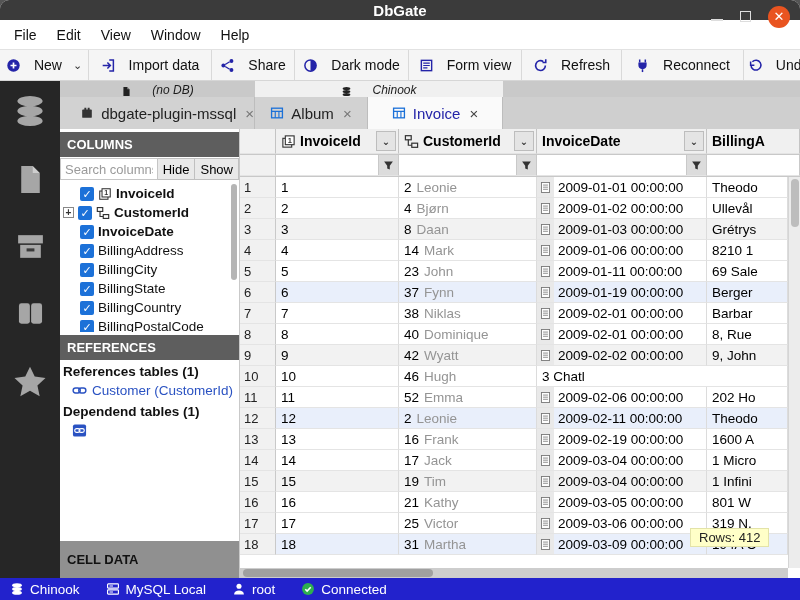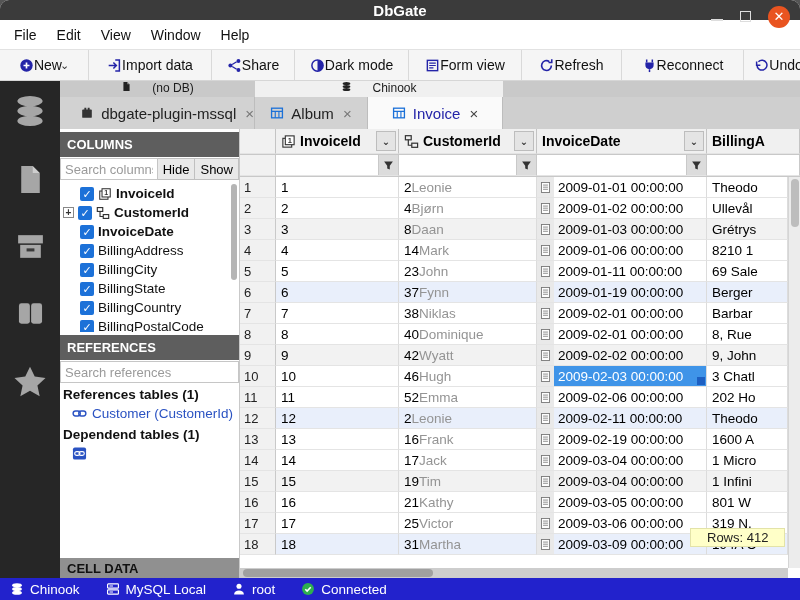--- a/index.html
+++ b/index.html
@@ -20,52 +20,52 @@
                font-size:13px; font-weight:bold; line-height:1; }
 
   
   .menubar { height:29px; background:#fff; display:flex; align-items:center; padding-left:4px;
              font-size:14px; color:#111; flex:none; }
   .menubar .menu-item { padding:4px 10px; cursor:default; }
 
   
   .toolbar { height:32px; background:#f5f5f5; border-top:1px solid #e2e2e2; border-bottom:1px solid #d6d6d6;
              display:flex; align-items:stretch; overflow:hidden; flex:none; }
-  .tb-btn { display:flex; align-items:center; justify-content:center; gap:0; font-size:14px; color:#111;
+  .tb-btn { display:flex; align-items:center; justify-content:center; gap:13px; font-size:14px; color:#111;
             border-right:1px solid #d9d9d9; flex:none; white-space:nowrap; cursor:default; }
   .tb-btn svg { color:var(--accent-blue); flex:none; }
   .tb-caret { font-size:11px; color:#333; margin-left:-2px; }
 
   
   .workspace { flex:1; display:flex; min-height:0; }
   .iconbar { width:60px; background:#262626; flex:none; display:flex; flex-direction:column;
              align-items:center; padding-top:12px; gap:34px; }
   .iconbar .side-icon { color:#a6a6a6; display:flex; }
 
   .main-col { flex:1; display:flex; flex-direction:column; min-width:0; }
 
   
   .tabgroups { height:16px; display:flex; background:#c9c9c9; flex:none; font-size:12px; color:#1c1c1c; }
-  .tabgroup { display:flex; align-items:flex-start; justify-content:center; gap:20px; flex:none; height:16px; }
+  .tabgroup { display:flex; align-items:flex-end; justify-content:center; gap:20px; flex:none; height:16px;font-style:italic; }
   .tabgroup.active { background:#f0f0f0; }
   .tabs { height:32px; display:flex; background:#cfcfcf; flex:none; }
   .tab { display:flex; align-items:center; justify-content:center; gap:7px; font-size:15px; color:#222;
          background:#d2d2d2; border-right:1px solid #bdbdbd; flex:none; cursor:default; }
   .tab.active { background:#fafafa; color:var(--accent-blue); }
   .tab .tab-close { color:#777; font-size:15px; margin-left:2px; }
   .tab.active .tab-close { color:#444; }
 
   .content { flex:1; display:flex; min-height:0; }
 
   
   .manager { width:180px; flex:none; background:#fff; display:flex; flex-direction:column;
              border-right:1px solid #c9c9c9; font-size:13px; }
   .mgr-header { height:25px; background:#5e5e5e; color:#fff; font-weight:bold; font-size:13px;
                 display:flex; align-items:center; padding-left:7px; flex:none; margin-top:3px; }
-  .mgr-header.light { background:#909090; color:#111; margin-top:auto; height:20px; }
+  .mgr-header.light { background:#909090; color:#111; margin-top:auto; height:37px; }
   .mgr-search-row { display:flex; flex:none; height:22px; margin-top:1px; }
   .mgr-search-row input { flex:1; min-width:0; border:1px solid #c6c6c6; font-size:13px; padding:0 4px;
                           font-family:inherit; color:#333; }
   .mgr-search-row input::placeholder { color:#9a9a9a; }
   .mgr-btn { flex:none; background:#e9e9e9; border:1px solid #c0c0c0; border-left:none; font-size:13px;
              padding:0 5px; display:flex; align-items:center; cursor:default; }
   .col-list { flex:none; height:152px; position:relative; padding-top:4px; overflow:hidden; }
   .col-item { display:flex; align-items:center; height:19px; gap:4px; padding-left:20px; }
   .col-item.has-expander { padding-left:3px; }
   .col-item.bold { font-weight:bold; }
@@ -104,33 +104,33 @@
   .g-row.stripe-gray .g-cell { background:#f2f2f2; }
   .g-row.stripe-blue .g-cell { background:var(--stripe-blue); }
   .g-cell { border-right:1px solid #dcdcdc; border-bottom:1px solid #e4e4e4; display:flex; align-items:center;
             padding:0 0 0 5px; white-space:nowrap; overflow:hidden; background:#fff; }
   .gutter { width:36px; flex:none; background:#f1f1f1 !important; border-right:1px solid #c9c9c9;
             color:#222; font-size:13px; padding-left:4px; }
   .c-invoiceid { width:123px; flex:none; }
   .c-customerid { width:138px; flex:none; }
   .c-invoicedate { width:170px; flex:none; }
   .c-billing { flex:1; min-width:0; }
-  .cust-name { color:#949494; }
+  .cust-name { color:#949494; margin-left:5px; }
   .date-icon-box { width:17px; height:21px; background:#e9e9e9; display:flex; align-items:center;
                    justify-content:center; flex:none; margin-left:-5px; margin-right:4px; }
   .g-cell.selected { background:var(--selection-blue) !important; color:#fff; position:relative; }
   .fill-handle { position:absolute; right:1px; bottom:1px; width:8px; height:8px; background:var(--selection-handle); }
 
   .hscroll { position:absolute; left:0; right:12px; bottom:0; height:10px; background:#cdcdcd; }
   .hscroll .thumb { position:absolute; left:3px; top:1px; height:8px; width:190px; background:#a0a0a0; border-radius:4px; }
   .vscroll { position:absolute; right:0; top:48px; bottom:10px; width:12px; background:#ececec; border-left:1px solid #d5d5d5; }
   .vscroll .thumb { position:absolute; left:2px; top:2px; width:8px; height:48px; background:#bdbdbd; border-radius:4px; }
 
   .rows-badge { position:absolute; left:450px; top:399px; background:var(--badge-yellow);
-                border:1px solid #e3e3a8; font-size:13px; color:#222; padding:0 16px; line-height:17px; }
+                border:1px solid #e3e3a8; font-size:13px; color:#222; padding:0 8px; line-height:17px; }
 
   
   .statusbar { height:22px; background:var(--status-blue); color:#fff; display:flex; align-items:center;
                gap:26px; padding-left:10px; font-size:13.5px; flex:none; }
   .status-item { display:flex; align-items:center; gap:6px; }
 </style>
 </head>
 <body>
 
 <div id="window">
@@ -351,23 +351,20 @@
                 <span class="col-label">BillingCountry</span>
               </div>
               <div class="col-item">
                 <div class="checkbox">✓</div>
                 <span class="col-label">BillingPostalCode</span>
               </div>
               <div class="mini-scroll"></div>
           </div>
 
           <div class="mgr-header">REFERENCES</div>
-          <div class="mgr-search-row">
-            <input placeholder="Search references" style="">
-          </div>
           <div id="ref-list">
               <div class="ref-heading">References tables (1)</div>
               <div class="ref-link">
                 <svg width="15" height="15" viewBox="0 0 16 16" style="flex:none;">
                   <rect x="1.2" y="5.4" width="7.6" height="5.2" rx="2.6" fill="none" stroke="currentColor" stroke-width="1.5"></rect>
                   <rect x="7.2" y="5.4" width="7.6" height="5.2" rx="2.6" fill="none" stroke="currentColor" stroke-width="1.5"></rect>
                 </svg>
                 <span>Customer (CustomerId)</span>
               </div>
               <div class="ref-heading">Dependend tables (1)</div>
@@ -609,30 +606,20 @@
                 </div>
                 <div class="g-cell c-billing">9, John</div>
               </div>
               <div class="g-row">
                 <div class="g-cell gutter">10</div>
                 <div class="g-cell c-invoiceid">10</div>
                 <div class="g-cell c-customerid">
                   <span>46</span>
                   <span class="cust-name">Hugh</span>
                 </div>
-                <div class="g-cell c-invoicedate selected">
-                  <span class="date-icon-box">
-                    <svg width="13" height="13" viewBox="0 0 16 16" style="flex:none;">
-                      <rect x="3" y="1.8" width="10" height="12.4" fill="#fdfdfd" stroke="#777" stroke-width="1.1"></rect>
-                      <path d="M5 5h6M5 7.6h6M5 10.2h6" stroke="#777" stroke-width="1"></path>
-                    </svg>
-                  </span>
-                  <span>2009-02-03 00:00:00</span>
-                  <div class="fill-handle"></div>
-                </div>
                 <div class="g-cell c-billing">3 Chatl</div>
               </div>
               <div class="g-row">
                 <div class="g-cell gutter">11</div>
                 <div class="g-cell c-invoiceid">11</div>
                 <div class="g-cell c-customerid">
                   <span>52</span>
                   <span class="cust-name">Emma</span>
                 </div>
                 <div class="g-cell c-invoicedate">

